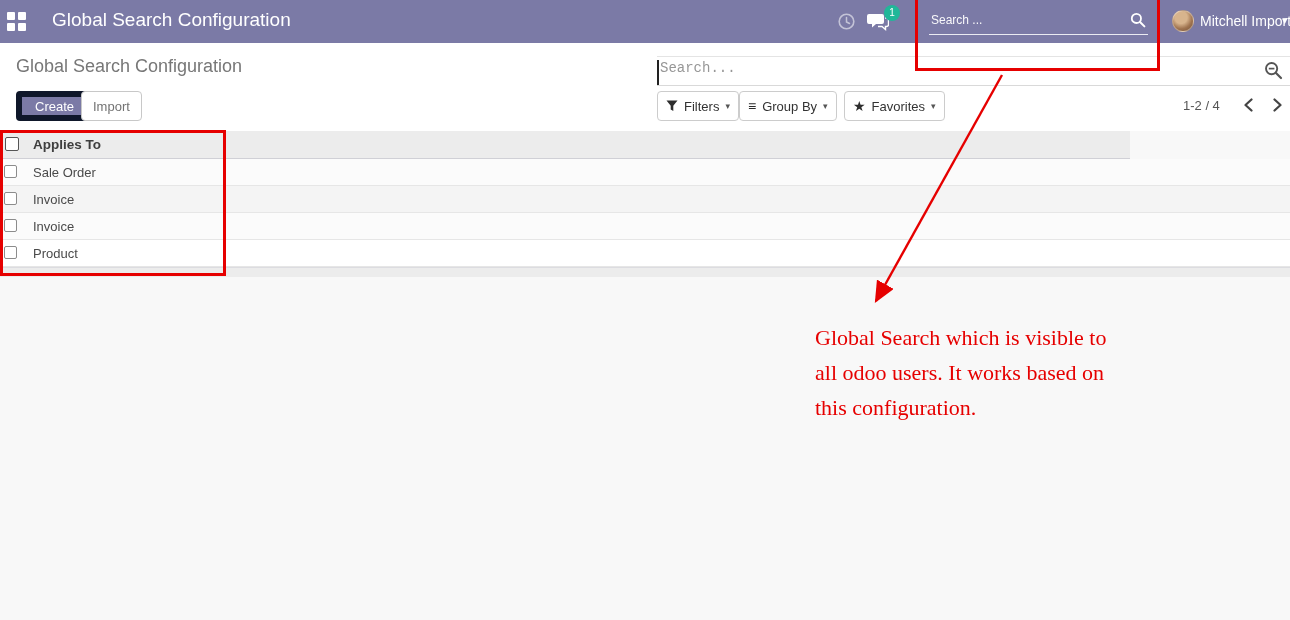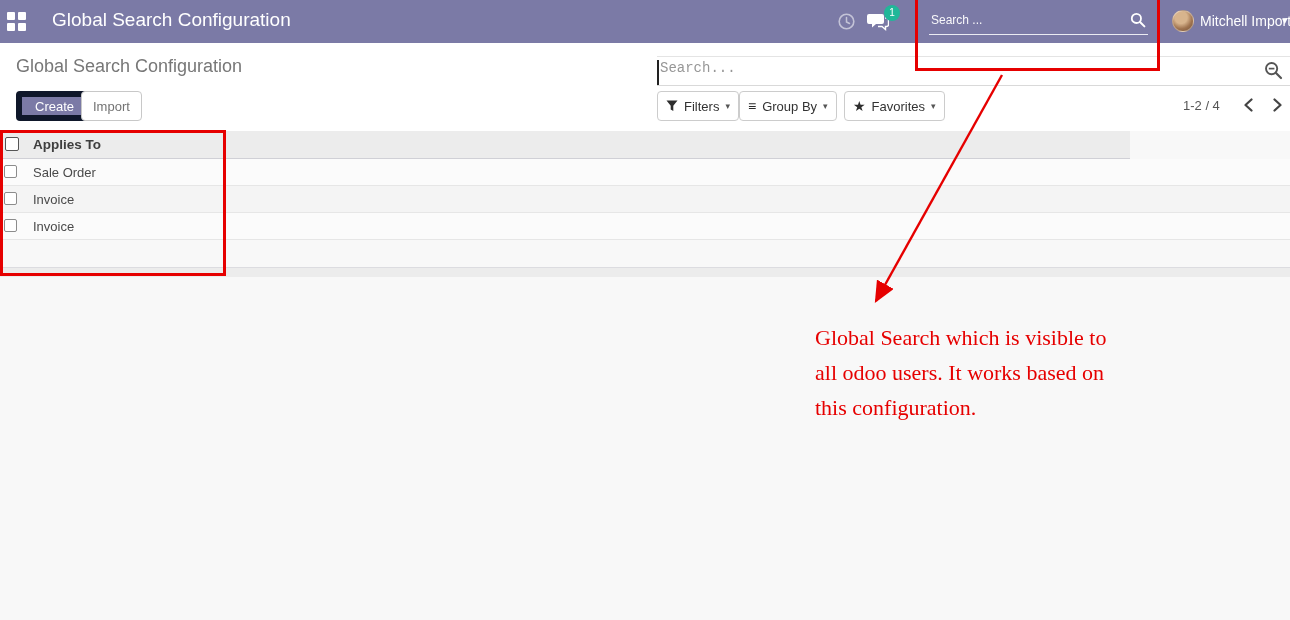--- a/index.html
+++ b/index.html
@@ -180,20 +180,24 @@
     <span class="lbl">Sale Order</span>
   </div>
   <div class="abs row r1">
     <span class="cb"></span>
     <span class="lbl">Invoice</span>
   </div>
   <div class="abs row r2">
     <span class="cb"></span>
     <span class="lbl">Invoice</span>
   </div>
+  <div class="abs row r3">
+    <span class="cb"></span>
+    <span class="lbl">Product</span>
+  </div>
 
   <div class="abs strip"></div>
 
   <div class="abs rect-table"></div>
   <div class="abs rect-search"></div>
 
   <svg class="abs arrow-svg" viewBox="0 0 1290 620">
     <defs>
       <marker id="ah" markerWidth="10" markerHeight="8" refX="8" refY="4" orient="auto">
         <path d="M0,0 L9,4 L0,8 z" fill="#e60000"></path>

